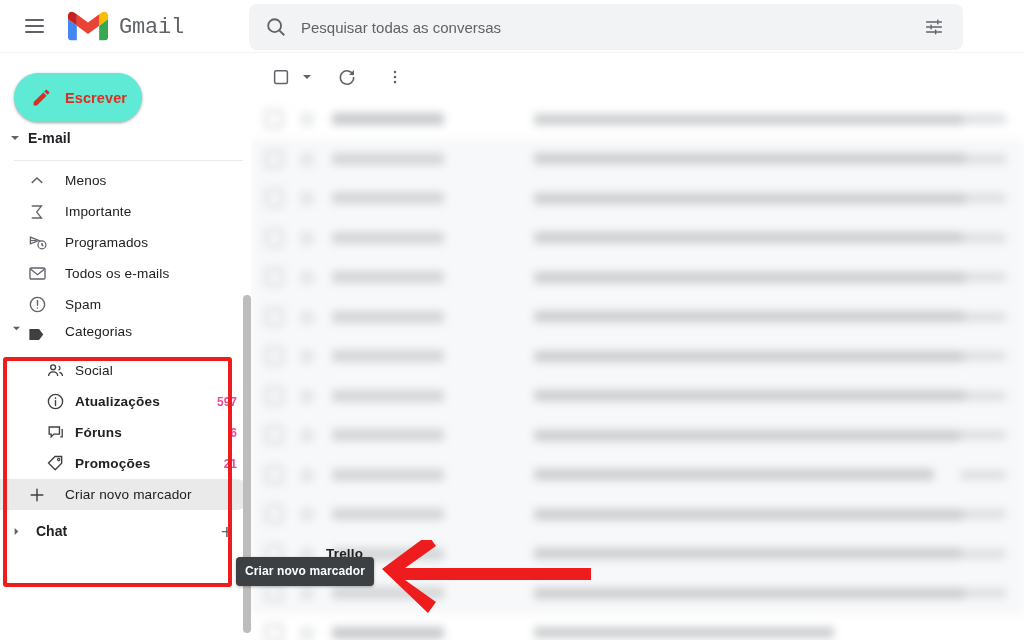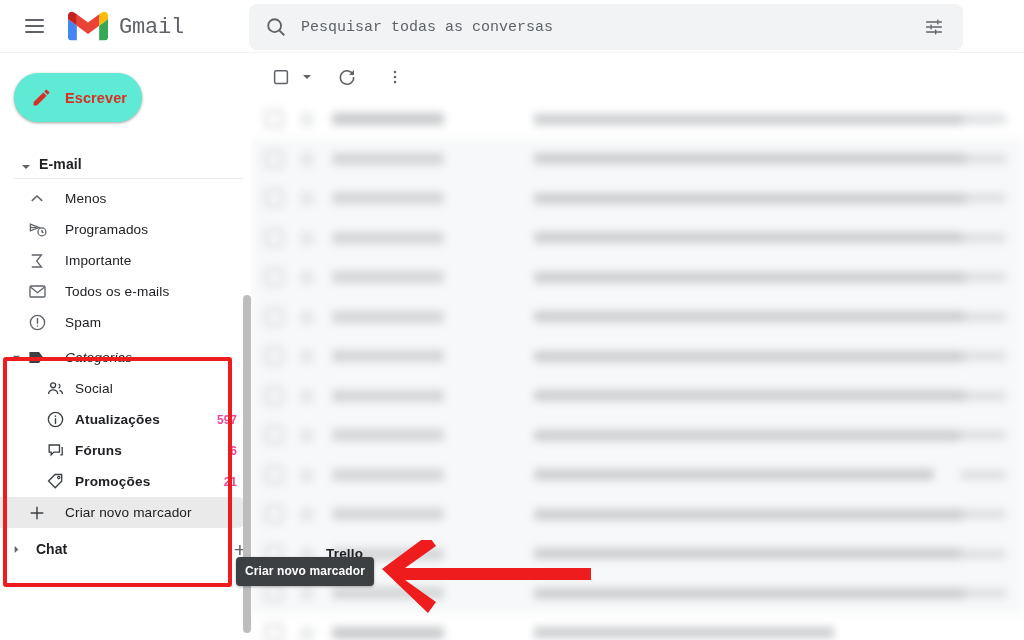--- a/index.html
+++ b/index.html
@@ -36,21 +36,21 @@
   .searchwrap {
     position: absolute; left: 249px; top: 4px;
     width: 714px; height: 46px;
     background: #f1f3f4; border-radius: 8px;
     display: flex; align-items: center; cursor: text;
   }
   .search-icon { margin-left: 16px; width: 22px; height: 22px; flex: none; }
   .search-input {
     flex: 1; border: none; outline: none; background: transparent;
     font-size: 15px; color: #c2410c; margin-left: 14px;
-    font-family: Liberation Mono, monospace;
+    font-family: Liberation Sans, sans-serif;
   }
   .search-input::placeholder { color: #5f6368; opacity: 1; }
   .filter-icon { margin-right: 18px; width: 22px; height: 22px; flex: none; cursor: pointer; }
 
   
   .sidebar {
     position: absolute; left: 0; top: 53px; width: 251px; height: 587px;
     background: #fff; overflow: hidden;
   }
   .compose {
@@ -59,22 +59,22 @@
     box-shadow: 0 1px 2px 0 rgba(60,64,67,.3), 0 1px 3px 1px rgba(60,64,67,.15);
     display: flex; align-items: center; cursor: pointer;
   }
   .compose .pencil { margin-left: 17px; width: 21px; height: 21px; }
   .compose .label {
     margin-left: 13px; font-size: 14.5px; color: #d93025; font-weight: 600;
     letter-spacing: .1px;
   }
 
   .sec-header {
-    display: flex; align-items: flex-end; height: 32px;
-    margin-top: 18px; padding-left: 21px; cursor: pointer;
+    display: flex; align-items: center; height: 32px;
+    padding-left: 10px; cursor: pointer;
   }
   .sec-header .caret { width: 12px; margin-right: 6px; display:flex; }
   .sec-header .txt { font-size: 14px; color: #202124; font-weight: 700; letter-spacing: .15px; }
   .divider { height: 1px; background: #e8eaed; margin: 6px 8px 0 14px; }
 
   .nav-list { margin-top: 4px; }
   .nav-item {
     position: relative; display: flex; align-items: center;
     height: 31px; padding-right: 14px; cursor: pointer;
   }
@@ -86,28 +86,28 @@
   .nav-item .cnt { margin-left: auto; font-size: 12px; color: #ec4899; font-weight: 700; }
   .nav-item.bold .lbl { font-weight: 700; }
   .nav-item.hovered { background: #eaeaea; border-radius: 0 16px 16px 0; }
 
   
   .lvl1 .ico { margin-left: 27px; }
   .lvl1 .lbl { margin-left: 18px; }
   .lvl2 .ico { margin-left: 45px; }
   .lvl2 .lbl { margin-left: 10px; }
 
-  .cat-header { position: relative; display: flex; align-items: center; height: 31px; cursor: pointer; font-style: italic; }
+  .cat-header { position: relative; display: flex; height: 31px; cursor: pointer; }
   .cat-header .caret { width: 10px; margin-left: 12px; display: flex; }
   .cat-header .ico { width: 20px; height: 20px; margin-left: 5px; display:flex; align-items:center; }
   .cat-header .lbl { margin-left: 18px; font-size: 13.6px; color: #202124; letter-spacing: .15px; }
 
   .chat-row {
     display: flex; align-items: center; height: 34px;
-    padding-left: 12px; padding-right: 5px; cursor: pointer; margin-top: 4px;
+    padding-left: 12px; padding-right: 18px; cursor: pointer; margin-top: 4px;
   }
   .chat-row .caret { width: 10px; display: flex; }
   .chat-row .lbl { margin-left: 14px; font-size: 14px; color: #202124; font-weight: 700; }
   .chat-row .plus { margin-left: auto; font-size: 21px; color: #5f6368; line-height: 1; font-weight: 300; }
 
   .sb-scroll {
     position: absolute; left: 243px; top: 242px; width: 8px; height: 338px;
     background: #bdbdbd; border-radius: 4px;
   }
 
@@ -219,37 +219,37 @@
         <span class="ico">
           <svg width="18" height="18" viewBox="0 0 24 24">
               <path fill="none" stroke="#5f6368" stroke-width="2" d="M5 14.5 12 8l7 6.5"></path>
             </svg>
         </span>
         <span class="lbl">Menos</span>
       </div>
 
       <div class="nav-item lvl1">
         <span class="ico">
+          <svg width="18" height="18" viewBox="0 0 24 24">
+              <path fill="none" stroke="#5f6368" stroke-width="1.7" d="M5 4h13l-6.5 8 6.5 8H5"></path>
+            </svg>
+        </span>
+        <span class="lbl">Importante</span>
+      </div>
+
+      <div class="nav-item lvl1">
+        <span class="ico">
           <svg width="19" height="19" viewBox="0 0 24 24">
             <path fill="none" stroke="#5f6368" stroke-width="1.6" d="M3 5.2 14 9.5 3 13.8z"></path>
             <path fill="none" stroke="#5f6368" stroke-width="1.6" d="M3 9.5h8"></path>
             <circle cx="17.6" cy="15" r="5" fill="none" stroke="#5f6368" stroke-width="1.6"></circle>
             <path stroke="#5f6368" stroke-width="1.5" d="M17.6 12.6V15l1.8 1.3"></path>
           </svg>
         </span>
         <span class="lbl">Programados</span>
-      </div>
-
-      <div class="nav-item lvl1">
-        <span class="ico">
-          <svg width="18" height="18" viewBox="0 0 24 24">
-              <path fill="none" stroke="#5f6368" stroke-width="1.7" d="M5 4h13l-6.5 8 6.5 8H5"></path>
-            </svg>
-        </span>
-        <span class="lbl">Importante</span>
       </div>
 
       <div class="nav-item lvl1">
         <span class="ico">
           <svg width="19" height="19" viewBox="0 0 24 24">
             <rect x="2.5" y="5" width="19" height="14" rx="1.6" fill="none" stroke="#5f6368" stroke-width="1.7"></rect>
             <path fill="none" stroke="#5f6368" stroke-width="1.7" d="m3.5 6.5 8.5 7 8.5-7"></path>
           </svg>
         </span>
         <span class="lbl">Todos os e-mails</span>

